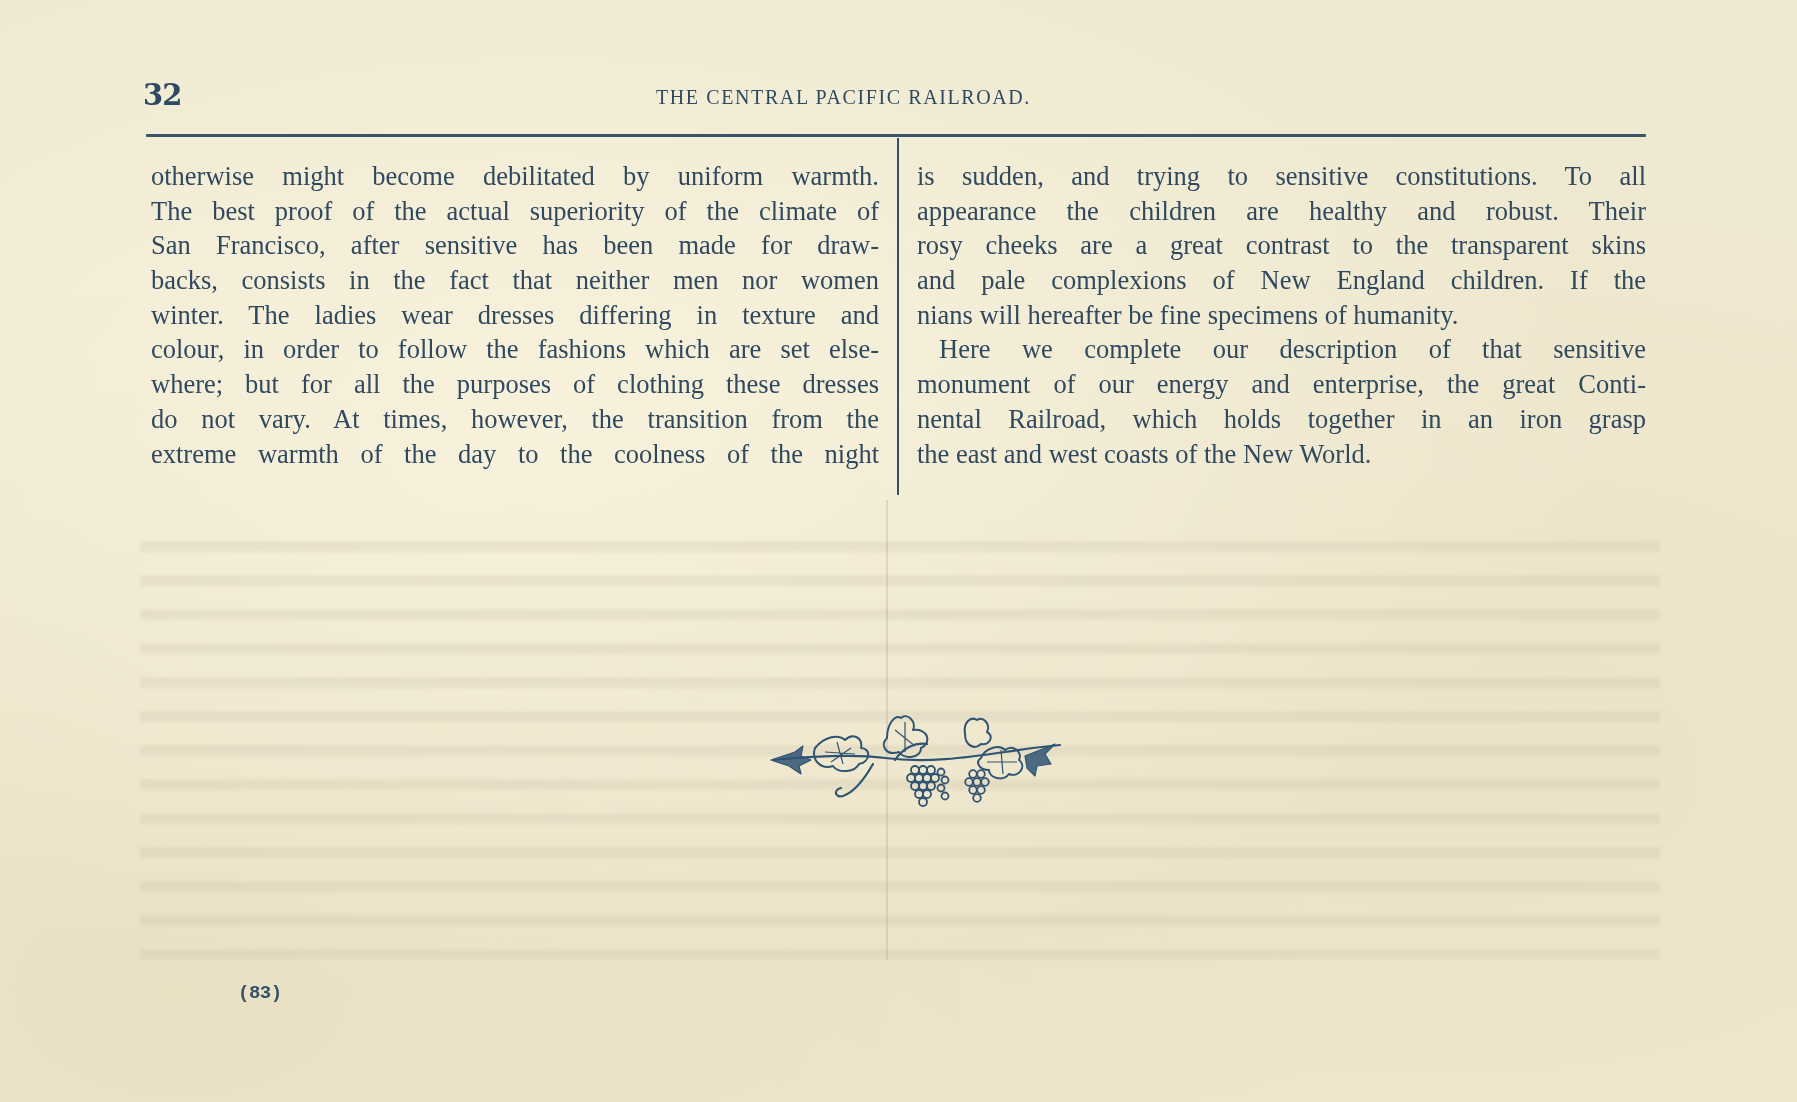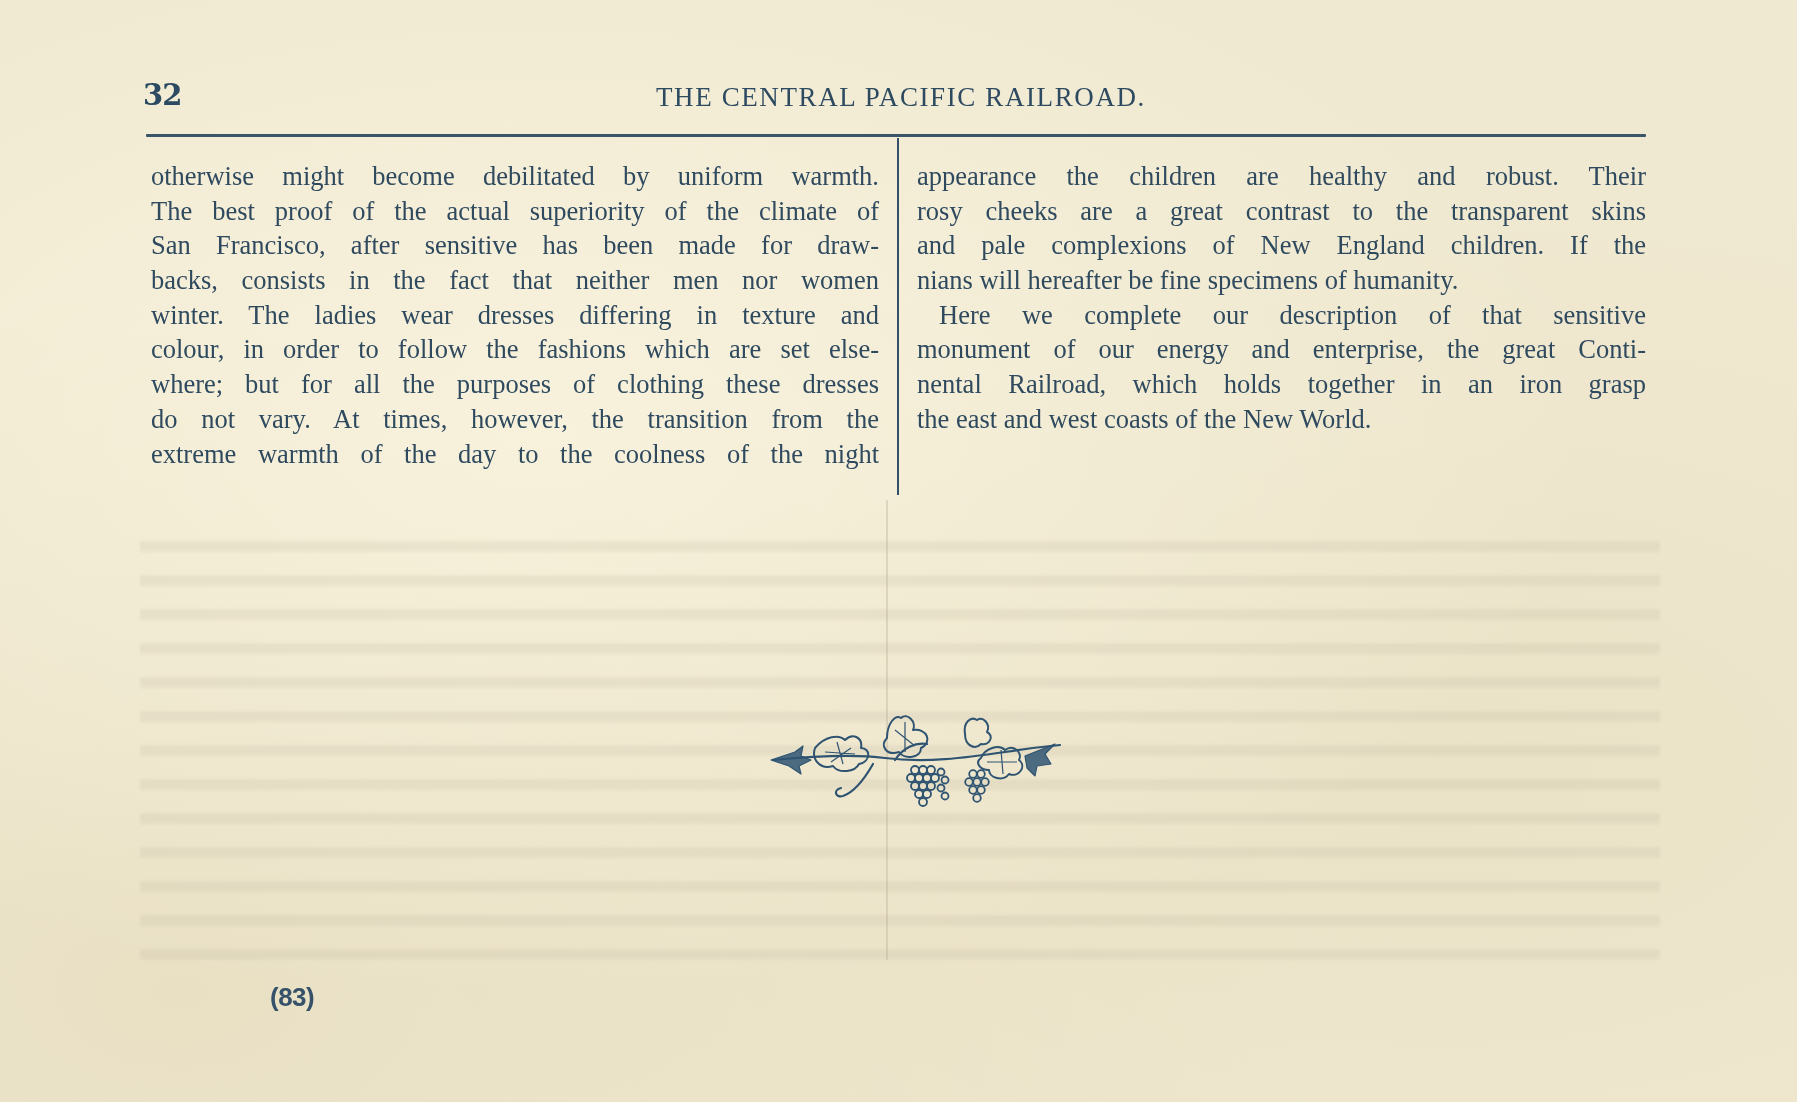--- a/index.html
+++ b/index.html
@@ -67,21 +67,21 @@
       letter-spacing: -1px;
       color: #2c4a62;
       line-height: 34px;
     }
     .running-title {
       position: absolute;
       left: 513px;
       top: 6px;
       width: 490px;
       font-family: "Liberation Serif", serif;
-      font-size: 27px;
+      font-size: 20px;
       letter-spacing: 1.6px;
       color: #2e4a60;
       white-space: nowrap;
       line-height: 26px;
     }
     .rule {
       position: absolute;
       left: 146px;
       top: 134px;
       width: 1500px;
@@ -130,26 +130,25 @@
       position: absolute;
       left: 755px;
       top: 708px;
       width: 310px;
       height: 110px;
     }
     .footer-sig {
       position: absolute;
       left: 238px;
       top: 982px;
-      font-family: Liberation Sans, sans-serif;
-      font-size: 26px;
+      font-family: Liberation Mono, monospace;
+      font-size: 19px;
       font-weight: bold;
       color: #35526a;
       letter-spacing: -0.5px;
-      margin-left: 32px;
     }
   </style>
 </head>
 <body>
 
 <div class="page">
 
   <div class="bleed"></div>
   <div class="bleed-divider"></div>
 
@@ -167,20 +166,21 @@
     <span class="line">San Francisco, after sensitive has been made for draw-</span>
     <span class="line">backs, consists in the fact that neither men nor women</span>
     <span class="line">winter.  The ladies wear dresses differing in texture and</span>
     <span class="line">colour, in order to follow the fashions which are set else-</span>
     <span class="line">where;  but for all the purposes of clothing these dresses</span>
     <span class="line">do not vary.  At times, however, the transition from the</span>
     <span class="line">extreme warmth of the day to the coolness of the night</span>
   </div>
 
   <div class="column col-right">
+    <span class="line">is sudden, and trying to sensitive constitutions.  To all</span>
     <span class="line">appearance the children are healthy and robust.  Their</span>
     <span class="line">rosy cheeks are a great contrast to the transparent skins</span>
     <span class="line">and pale complexions of New England children.  If the</span>
     <span class="line last">nians will hereafter be fine specimens of humanity.</span>
     <span class="line indent">Here we complete our description of that sensitive</span>
     <span class="line">monument of our energy and enterprise, the great Conti-</span>
     <span class="line">nental Railroad, which holds together in an iron grasp</span>
     <span class="line last">the east and west coasts of the New World.</span>
   </div>
 

